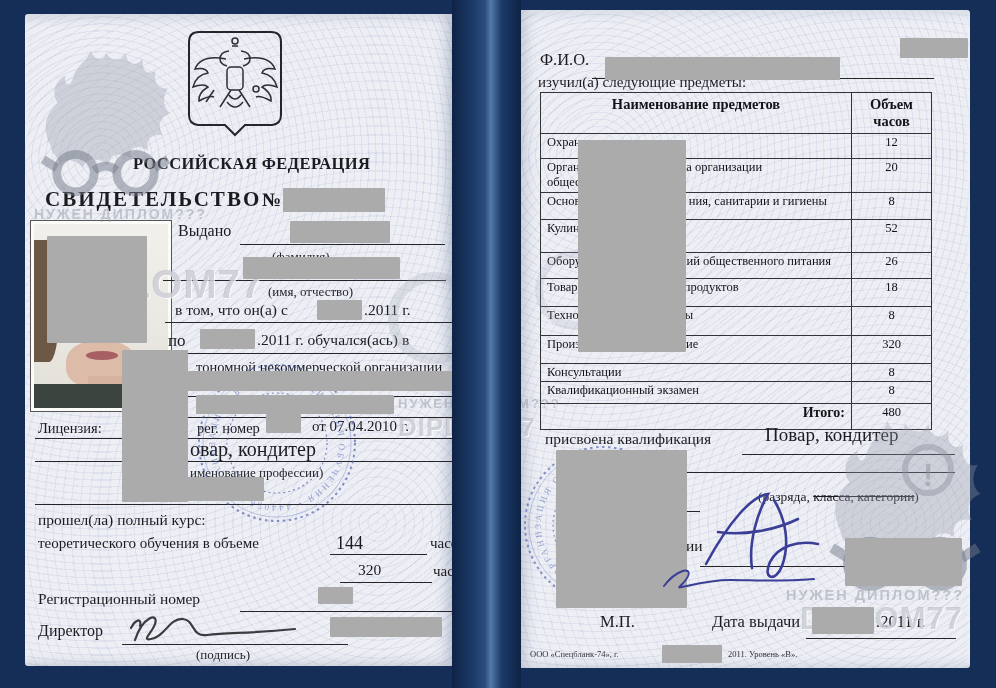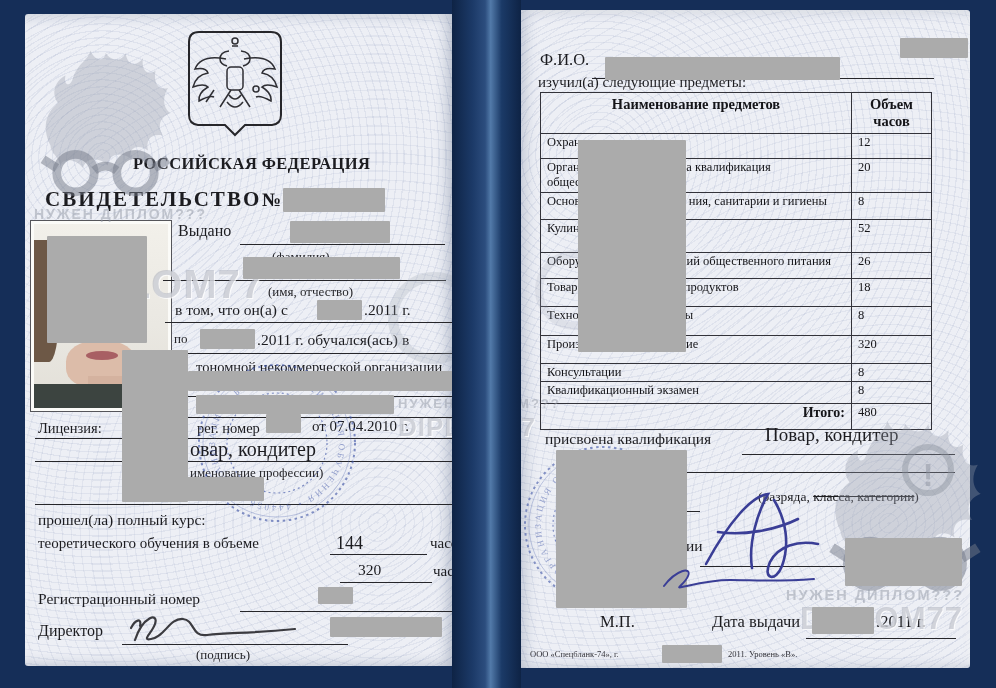--- a/index.html
+++ b/index.html
@@ -25,21 +25,21 @@
   .wm-q{font-weight:bold;color:rgba(148,154,166,.5);letter-spacing:2px;font-size:14px}
   .wm-b{font-weight:800;color:rgba(174,178,190,.55);letter-spacing:1px;
         text-shadow:1px 1px 0 rgba(255,255,255,.75)}
   .wm-ring{position:absolute;border-radius:50%;z-index:4;pointer-events:none}
   .sig{position:absolute;z-index:6}
   .stamp{position:absolute;z-index:3}
   table.subj{position:absolute;left:540px;top:92px;width:392px;border-collapse:collapse;z-index:3;
              font-size:12.5px;color:#141418;table-layout:fixed}
   .subj td,.subj th{border:1.2px solid #33333a;padding:1px 6px;vertical-align:top;overflow:hidden}
   .subj th{font-size:14.5px;font-weight:bold;text-align:center;padding:3px 2px}
-  .c2{width:80px;}
+  .c2{width:80px;text-align:center}
   .tot{text-align:right;padding-right:10px;font-size:14px;font-weight:bold}
   .gap{display:inline-block;width:100px}
   #photo{position:absolute;left:30px;top:220px;width:142px;height:192px;background:#fbfbf8;
          border:1px solid #55555a;z-index:2;padding:3px}
   #photo .inner{position:relative;width:100%;height:100%;overflow:hidden;
          background:linear-gradient(180deg,#f2f0ea 0%,#eae8e2 55%,#e2dfd7 100%)}
   .hair{position:absolute;left:0;top:16px;width:25px;height:122px;background:#6d5846;border-radius:0 40% 40% 0}
   .chin{position:absolute;left:32px;top:116px;width:70px;height:48px;background:#dcbca9;border-radius:45% 45% 40% 40%}
   .lips{position:absolute;left:52px;top:127px;width:32px;height:9px;background:#a85f63;border-radius:50%}
   .neck{position:absolute;left:54px;top:152px;width:36px;height:32px;background:#d4b29f}
@@ -83,21 +83,21 @@
   <div class="t" style="left:178px;top:222px;font-size:16px">Выдано</div>
   <div class="line" style="left:240px;top:244px;width:205px"></div>
   <div class="t hint" style="left:272px;top:249px">(фамилия)</div>
   <div class="line" style="left:163px;top:280px;width:283px"></div>
   <div class="t hint" style="left:268px;top:284px">(имя, отчество)</div>
 
   <div class="t" style="left:175px;top:301px;font-size:15.5px">в том, что он(а) с</div>
   <div class="t" style="left:364px;top:301px;font-size:15.5px">.2011 г.</div>
   <div class="line" style="left:165px;top:322px;width:290px"></div>
 
-  <div class="t" style="left:174px;top:331px;font-size:13px">по</div>
+  <div class="t" style="left:168px;top:331px;font-size:17px">по</div>
   <div class="t" style="left:257px;top:331px;font-size:15.5px">.2011 г. обучался(ась) в</div>
   <div class="line" style="left:170px;top:353px;width:285px"></div>
 
   <div class="t" style="left:196px;top:359px;font-size:14.5px">тономной некоммерческой организации</div>
   <div class="line" style="left:133px;top:378px;width:322px"></div>
   <div class="line" style="left:133px;top:396px;width:322px"></div>
   <div class="line" style="left:133px;top:417px;width:322px"></div>
 
   <div class="t" style="left:38px;top:420px;font-size:14.5px">Лицензия:</div>
   <div class="t" style="left:197px;top:420px;font-size:14.5px">рег. номер</div>
@@ -152,21 +152,21 @@
         <tr style="height:28px">
       <th>Наименование предметов</th>
       <th class="c2">Объем часов</th>
     </tr>
     <tr style="height:25px">
       <td><span>Охрана труда</span></td>
       <td class="c2">12</td>
     </tr>
     <tr style="height:34px">
       <td>
-            <div><span>Органи</span><span class="gap"></span><span>а квалификация</span></div>
+            <div><span>Органи</span><span class="gap"></span><span>а организации</span></div>
           <div>общест</div>
           </td>
       <td class="c2">20</td>
     </tr>
     <tr style="height:27px">
       <td><span>Основы</span><span class="gap"></span><span>ния, санитарии и гигиены</span></td>
       <td class="c2">8</td>
     </tr>
     <tr style="height:33px">
       <td><span>Кулина</span></td>

